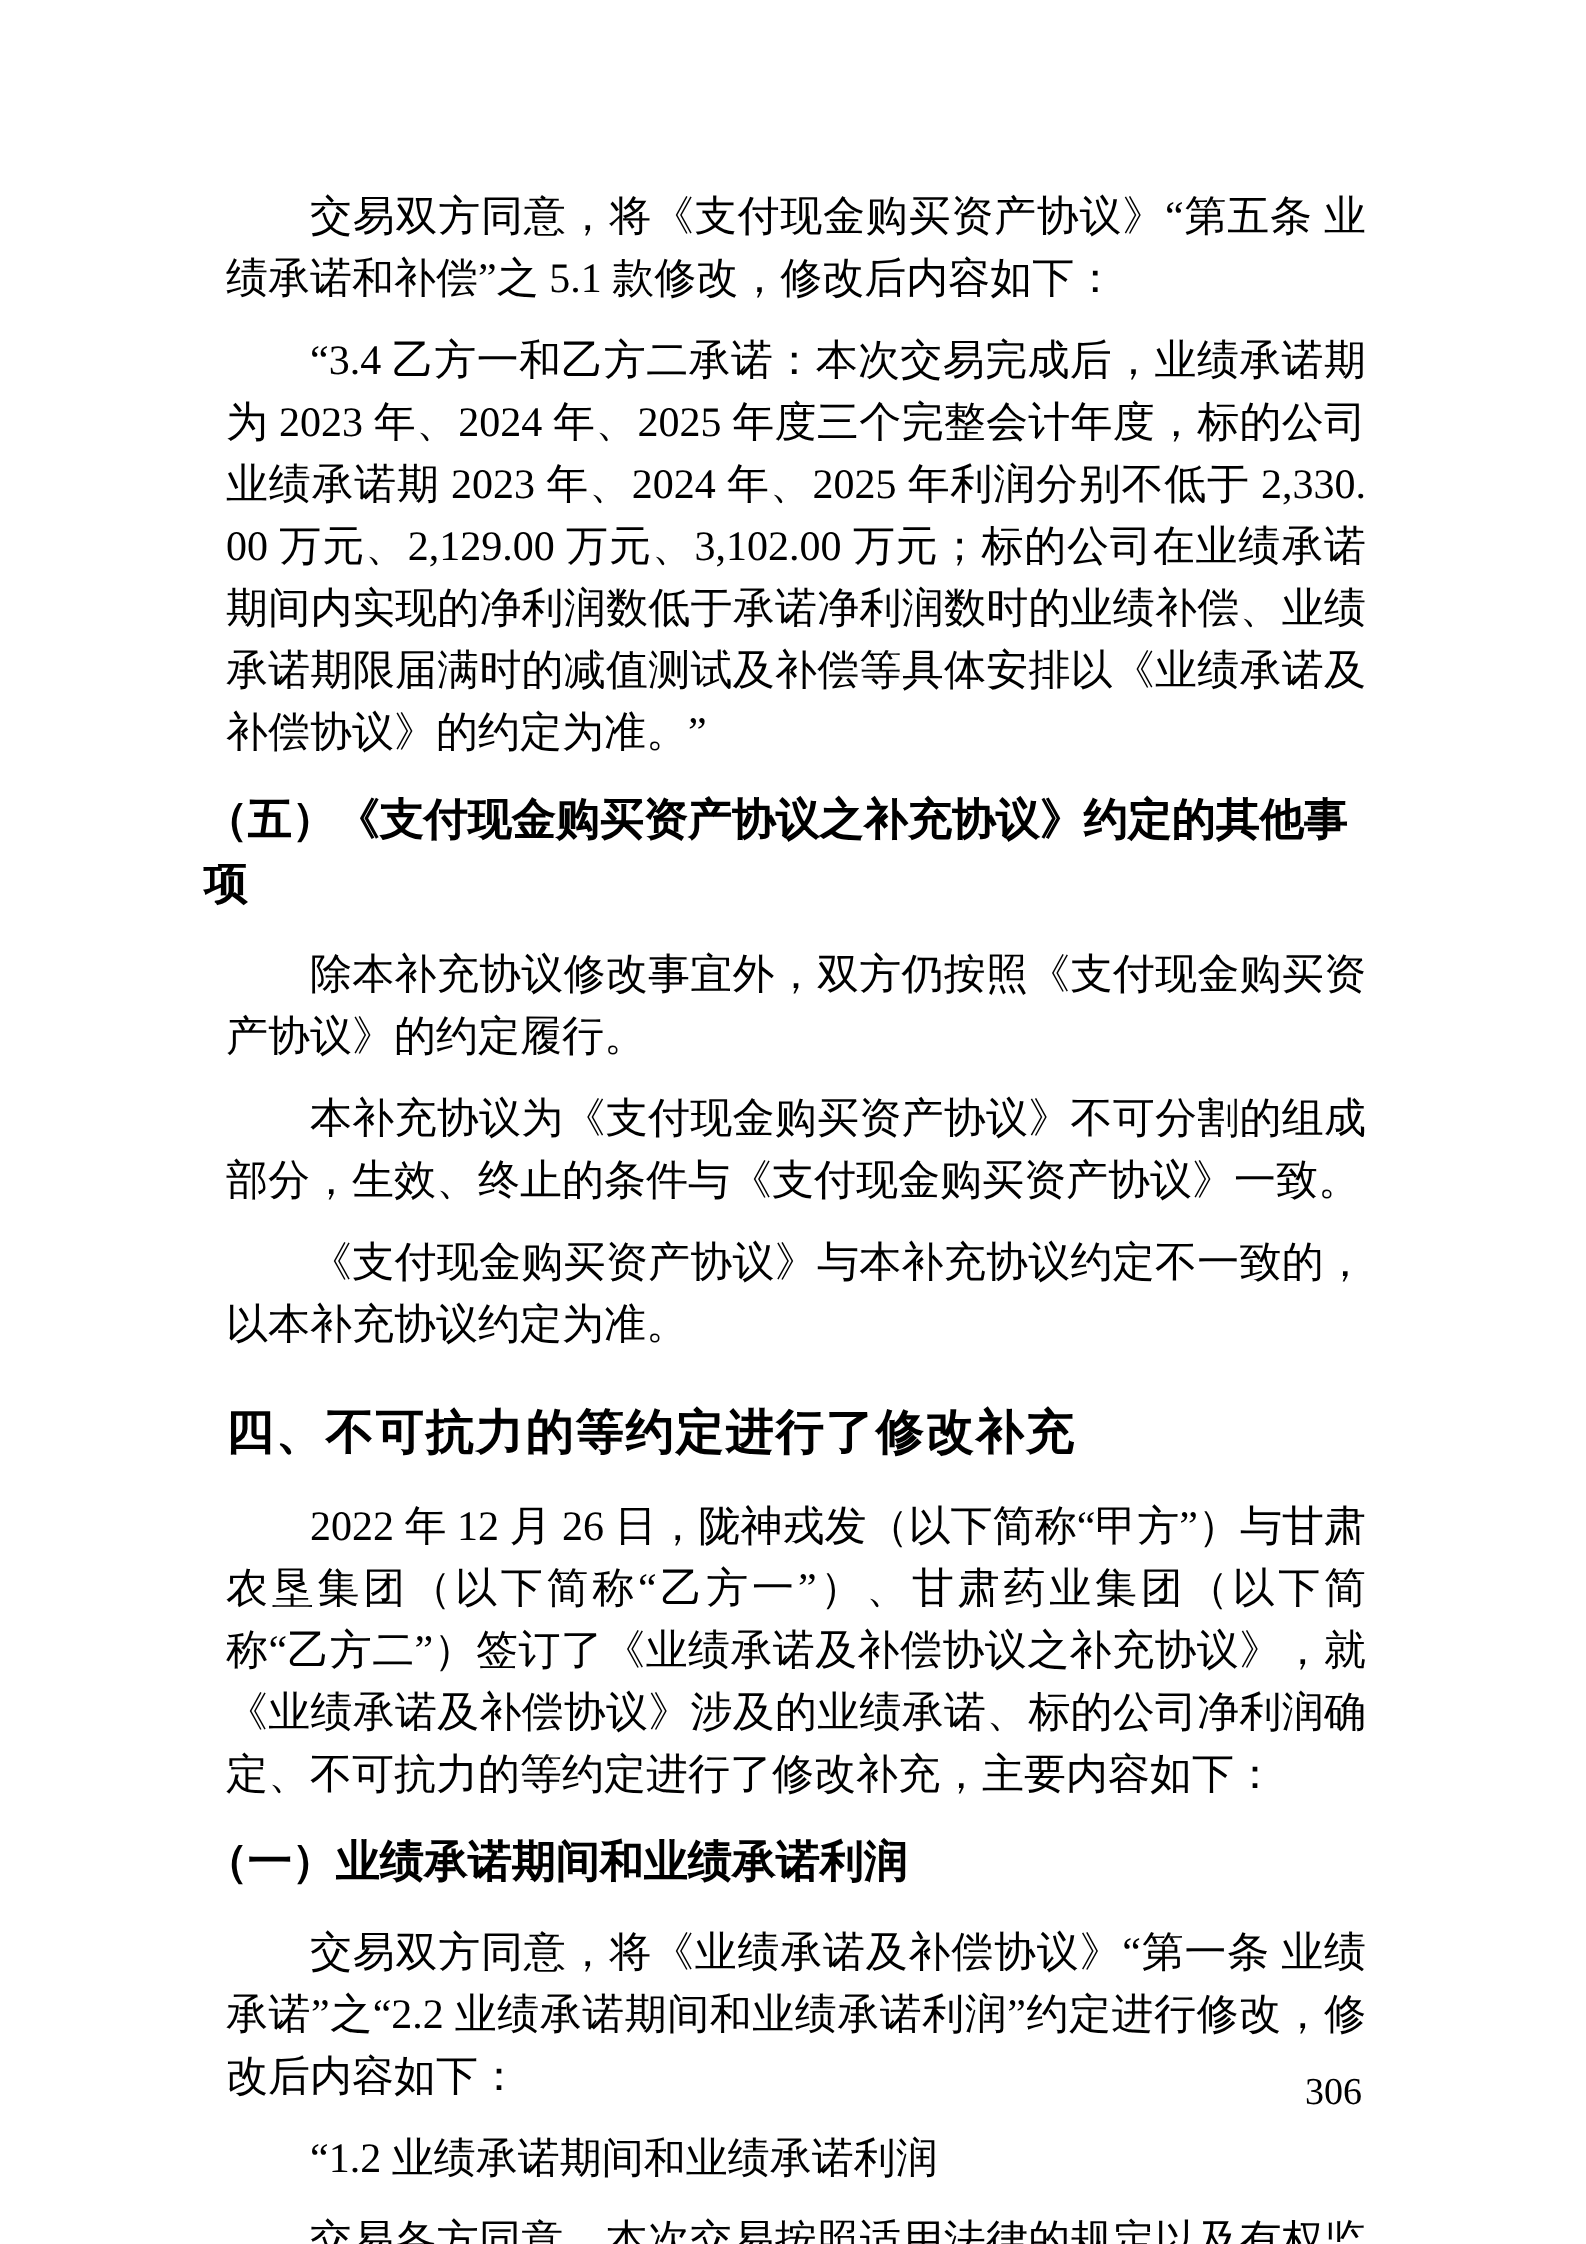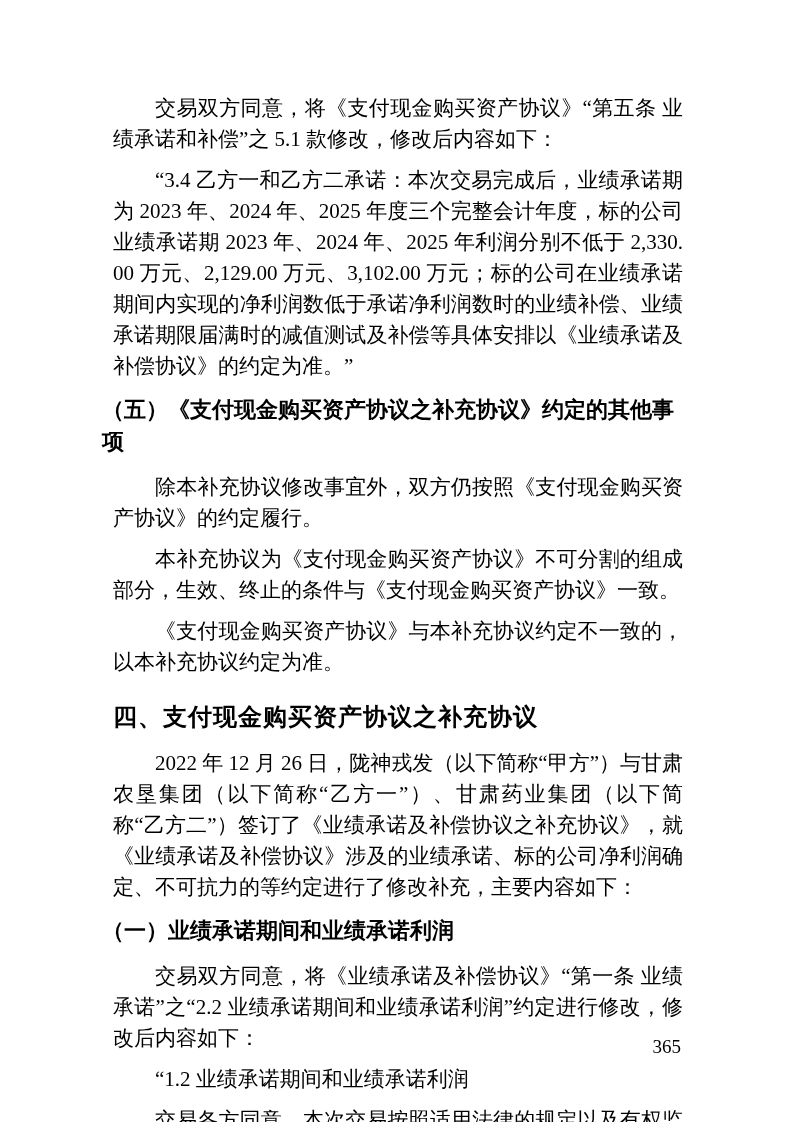--- a/index.html
+++ b/index.html
@@ -72,28 +72,28 @@
     <p class="body">“3.4 乙方一和乙方二承诺：本次交易完成后，业绩承诺期为 2023 年、2024 年、2025 年度三个完整会计年度，标的公司业绩承诺期 2023 年、2024 年、2025 年利润分别不低于 2,330.00 万元、2,129.00 万元、3,102.00 万元；标的公司在业绩承诺期间内实现的净利润数低于承诺净利润数时的业绩补偿、业绩承诺期限届满时的减值测试及补偿等具体安排以《业绩承诺及补偿协议》的约定为准。”</p>
 
     <h2 class="doc-h2 bracket-start">（五）《支付现金购买资产协议之补充协议》约定的其他事项</h2>
 
     <p class="body">除本补充协议修改事宜外，双方仍按照《支付现金购买资产协议》的约定履行。</p>
 
     <p class="body">本补充协议为《支付现金购买资产协议》不可分割的组成部分，生效、终止的条件与《支付现金购买资产协议》一致。</p>
 
     <p class="body">《支付现金购买资产协议》与本补充协议约定不一致的，以本补充协议约定为准。</p>
 
-    <h1 class="doc-h1">四、支付现金购买资产协议之补充协议</h1>
+    <h1 class="doc-h1">四、不可抗力的等约定进行了修改补充</h1>
 
     <p class="body">2022 年 12 月 26 日，陇神戎发（以下简称“甲方”）与甘肃农垦集团（以下简称“乙方一”）、甘肃药业集团（以下简称“乙方二”）签订了《业绩承诺及补偿协议之补充协议》，就《业绩承诺及补偿协议》涉及的业绩承诺、标的公司净利润确定、不可抗力的等约定进行了修改补充，主要内容如下：</p>
 
     <h2 class="doc-h2 bracket-start">（一）业绩承诺期间和业绩承诺利润</h2>
 
     <p class="body">交易双方同意，将《业绩承诺及补偿协议》“第一条 业绩承诺”之“2.2 业绩承诺期间和业绩承诺利润”约定进行修改，修改后内容如下：</p>
 
     <p class="body">“1.2 业绩承诺期间和业绩承诺利润</p>
 
     <p class="body">交易各方同意，本次交易按照适用法律的规定以及有权监管机构的要求，业绩承诺期间为 2023 年、2024 年、2025 年度三个完整的会计年度，标的公司业绩</p>
 
   </div>
 
-  <div class="page-number">365</div>
+  <div class="page-number">306</div>
 </div>
 
 </body></html>

